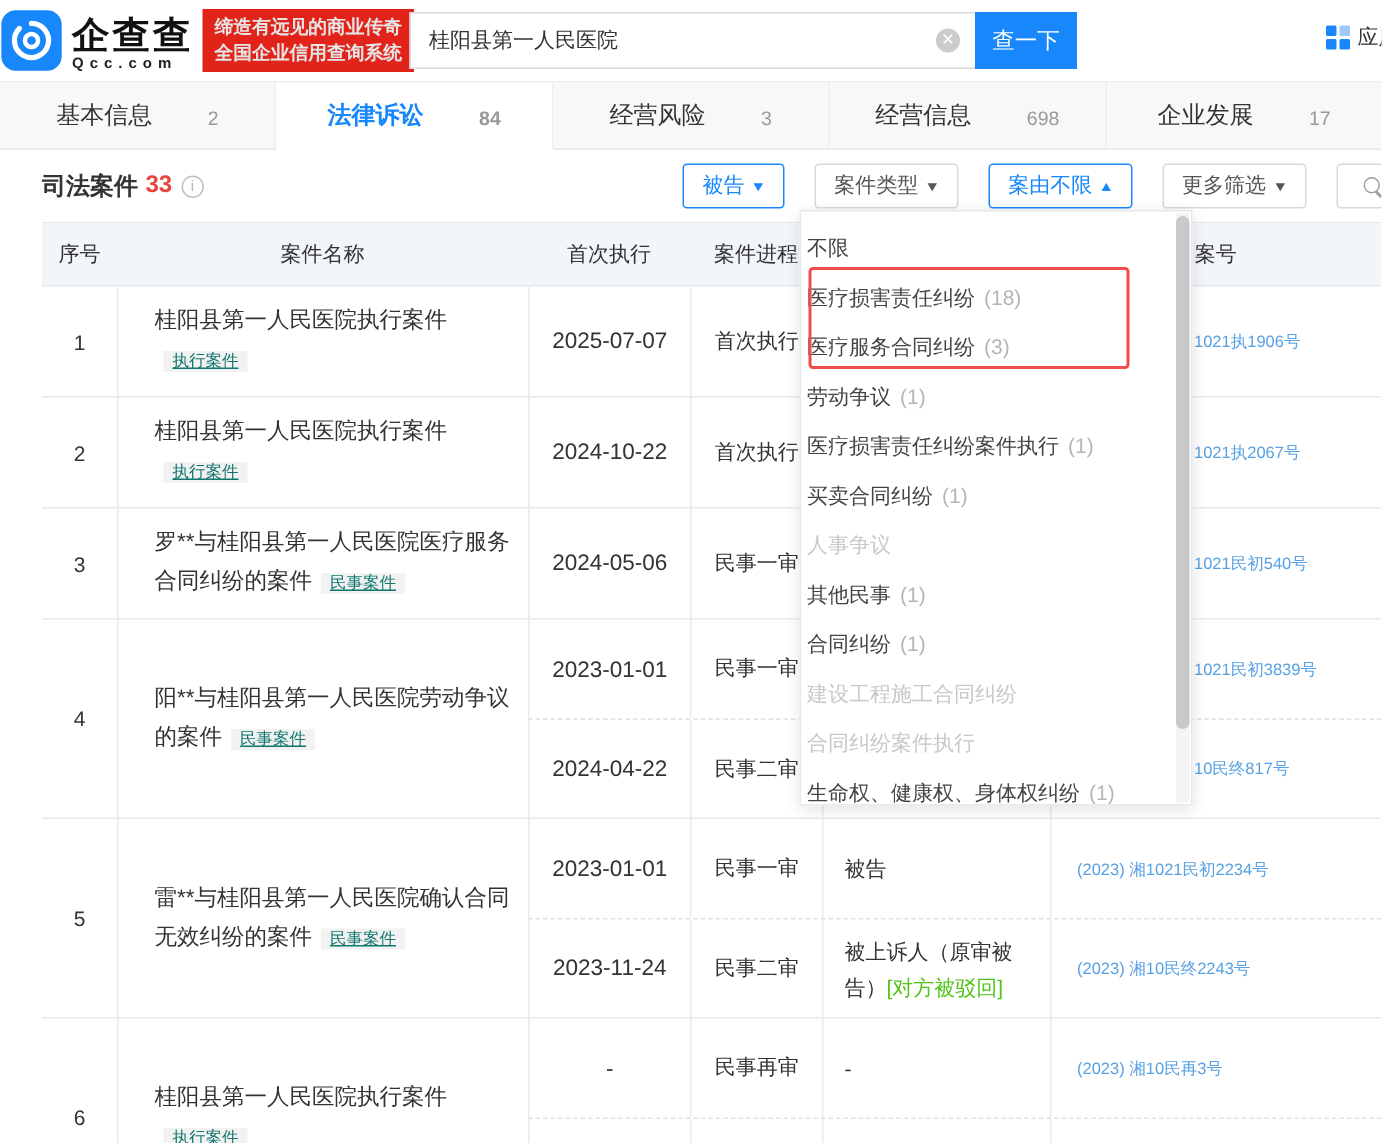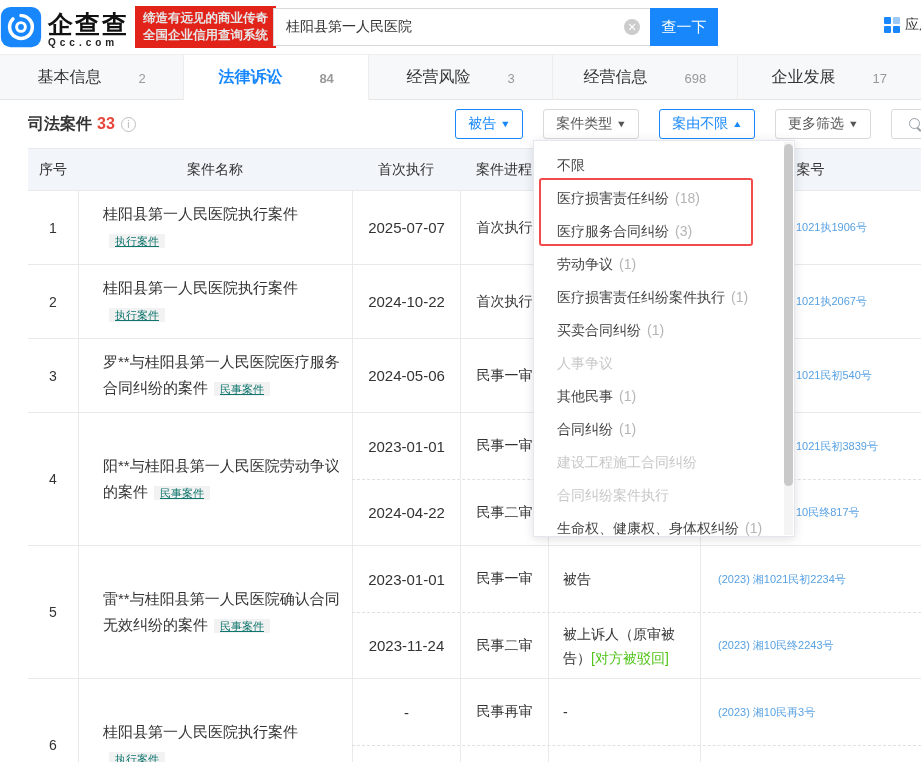--- a/index.html
+++ b/index.html
@@ -81,21 +81,21 @@
   .c-role { flex:0 0 152px; border-left:1px solid #e9e9e9; display:flex; align-items:center;
     padding:6px 20px 6px 14px; font-size:14px; color:#333; line-height:24px; }
   .role-note { color:#52c41a; }
   .c-caseno { flex:1; border-left:1px solid #e9e9e9; display:flex; align-items:center;
     padding-left:17px; font-size:11px; color:#58a1e2; cursor:pointer; }
   .c-caseno.partial { padding-left:95px; }
 
   
   .dropdown { position:absolute; left:533px; top:140px; width:262px; height:397px; background:#fff;
     border:1px solid #e4e7ed; box-shadow:0 2px 10px rgba(0,0,0,.12); z-index:20; padding:8px 0; overflow:hidden; }
-  .menu-item { height:33px; line-height:33px; padding:0 23px; font-size:14px; color:#444;
+  .menu-item { height:33px; line-height:33px; padding:0 4px; font-size:14px; color:#444;
     white-space:nowrap; cursor:pointer; }
   .menu-item .mcnt { color:#b5b5b5; margin-left:6px; }
   .menu-item.disabled { color:#c8c8c8; cursor:default; }
   .red-box { position:absolute; left:5px; top:37px; width:214px; height:68px;
     border:2px solid #f24b4b; border-radius:3px; pointer-events:none; }
   .dd-scroll { position:absolute; top:1px; right:1px; bottom:1px; width:9px; background:#f4f4f4; }
   .dd-thumb { position:absolute; top:2px; right:0; width:9px; height:87%; background:#c9c9c9; border-radius:5px; }
 </style>
 </head>
 <body>

